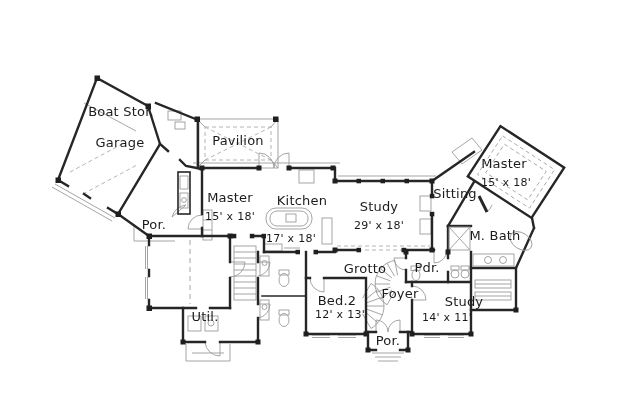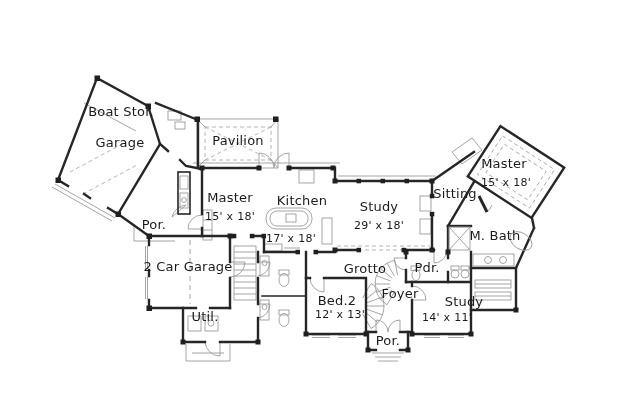--- a/index.html
+++ b/index.html
@@ -256,21 +256,20 @@
     <div class="lbl" style="left:230px;top:197px">Master</div>
     <div class="lbl dims" style="left:230px;top:216px">15' x 18'</div>
     <div class="lbl" style="left:302px;top:200px">Kitchen</div>
     <div class="lbl dims" style="left:291px;top:238px">17' x 18'</div>
     <div class="lbl" style="left:379px;top:206px">Study</div>
     <div class="lbl dims" style="left:379px;top:225px">29' x 18'</div>
     <div class="lbl" style="left:455px;top:193px">Sitting</div>
     <div class="lbl" style="left:504px;top:163px">Master</div>
     <div class="lbl dims" style="left:506px;top:182px">15' x 18'</div>
     <div class="lbl" style="left:495px;top:235px">M. Bath</div>
-    <div class="lbl" style="left:188px;top:266px">2 Car Garage</div>
     <div class="lbl" style="left:205px;top:316px">Util.</div>
     <div class="lbl" style="left:154px;top:224px">Por.</div>
     <div class="lbl" style="left:365px;top:268px">Grotto</div>
     <div class="lbl" style="left:337px;top:300px">Bed.2</div>
     <div class="lbl dims" style="left:340px;top:314px">12' x 13'</div>
     <div class="lbl" style="left:400px;top:293px">Foyer</div>
     <div class="lbl" style="left:427px;top:267px">Pdr.</div>
     <div class="lbl" style="left:464px;top:301px">Study</div>
     <div class="lbl dims" style="left:447px;top:317px">14' x 11'</div>
     <div class="lbl" style="left:388px;top:340px">Por.</div>

